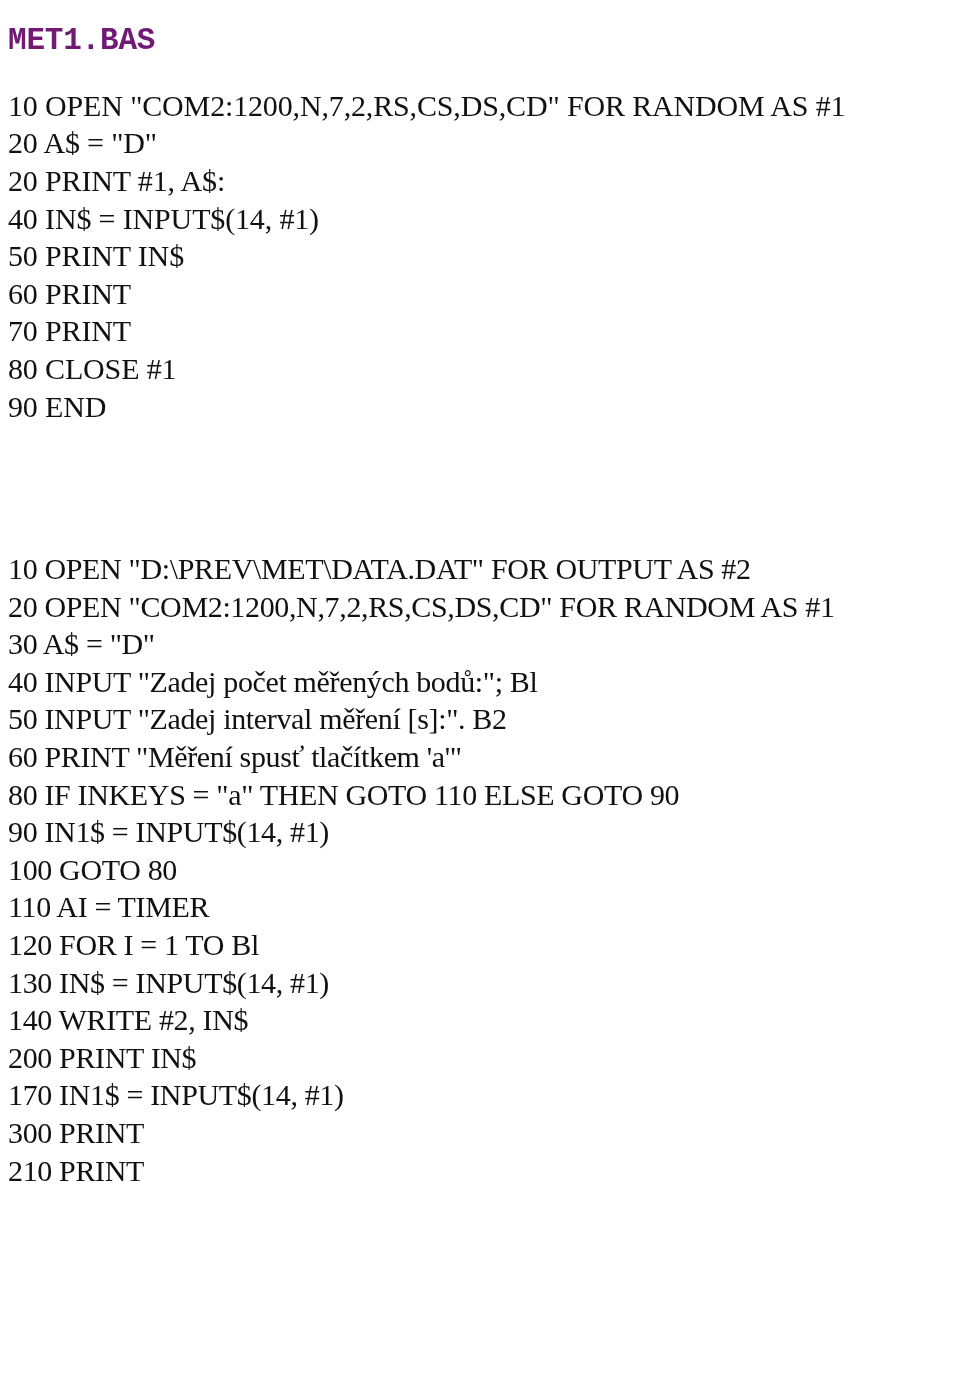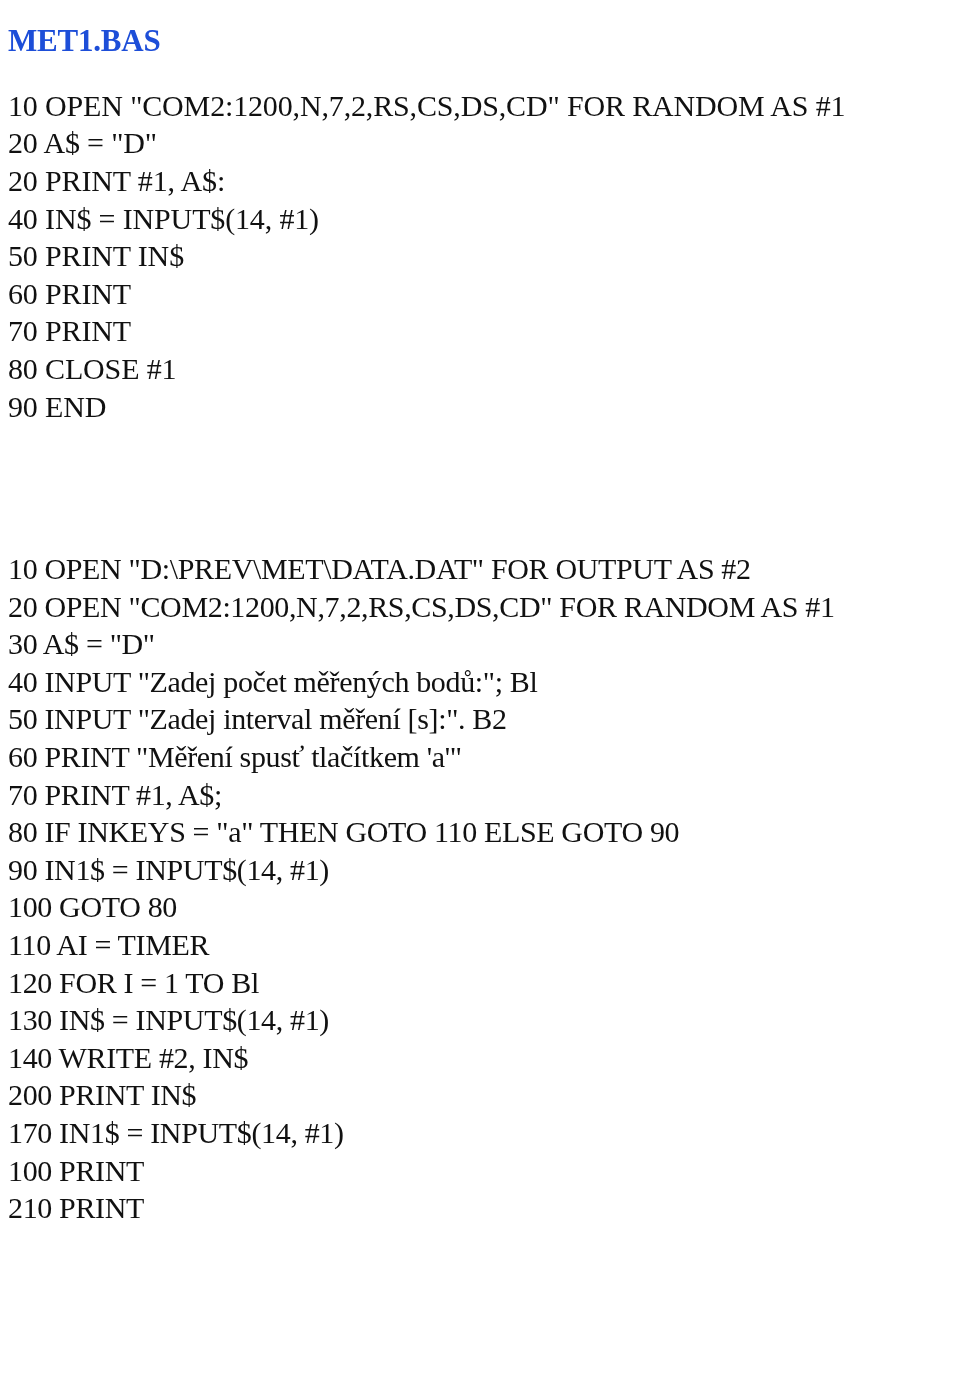--- a/index.html
+++ b/index.html
@@ -30,27 +30,27 @@
   
   .program {
     position: absolute;
     left: 0;
     width: 960px;
   }
   #program-met1 { top: 2px; }
   #program-met5 { top: 522px; }
 
   .program-title {
-    font-family: Liberation Serif, serif;
+    font-family: Liberation Mono, monospace;
     font-weight: bold;
     font-size: 31px;
     line-height: 36px;
     letter-spacing: -0.2px;
     padding-left: 8px;
-    color: #1d4ed8;
+    color: #701a75;
     white-space: pre;
   }
 
   .code-listing {
     margin-top: 28px;
     padding-left: 8px;
   }
 
   .code-line {
     font-family: "Liberation Serif", "DejaVu Serif", serif;
@@ -85,29 +85,28 @@
   </section>
 
   <section class="program" id="program-met5">
     <div class="code-listing">
       <div class="code-line">10 OPEN "D:\PREV\MET\DATA.DAT" FOR OUTPUT AS #2</div>
       <div class="code-line">20 OPEN "COM2:1200,N,7,2,RS,CS,DS,CD" FOR RANDOM AS #1</div>
       <div class="code-line">30 A$ = "D"</div>
       <div class="code-line">40 INPUT "Zadej počet měřených bodů:"; Bl</div>
       <div class="code-line">50 INPUT "Zadej interval měření [s]:". B2</div>
       <div class="code-line">60 PRINT "Měření spusť tlačítkem 'a'"</div>
-      <div class="code-line">70 PRINT #1, A$;</div>
       <div class="code-line">80 IF INKEYS = "a" THEN GOTO 110 ELSE GOTO 90</div>
       <div class="code-line">90 IN1$ = INPUT$(14, #1)</div>
       <div class="code-line">100 GOTO 80</div>
       <div class="code-line">110 AI = TIMER</div>
       <div class="code-line">120 FOR I = 1 TO Bl</div>
       <div class="code-line">130 IN$ = INPUT$(14, #1)</div>
       <div class="code-line">140 WRITE #2, IN$</div>
       <div class="code-line">200 PRINT IN$</div>
       <div class="code-line">170 IN1$ = INPUT$(14, #1)</div>
-      <div class="code-line">100 PRINT</div>
+      <div class="code-line">300 PRINT</div>
       <div class="code-line">210 PRINT</div>
 
     </div>
   </section>
 
 </div>
 
 </body></html>

